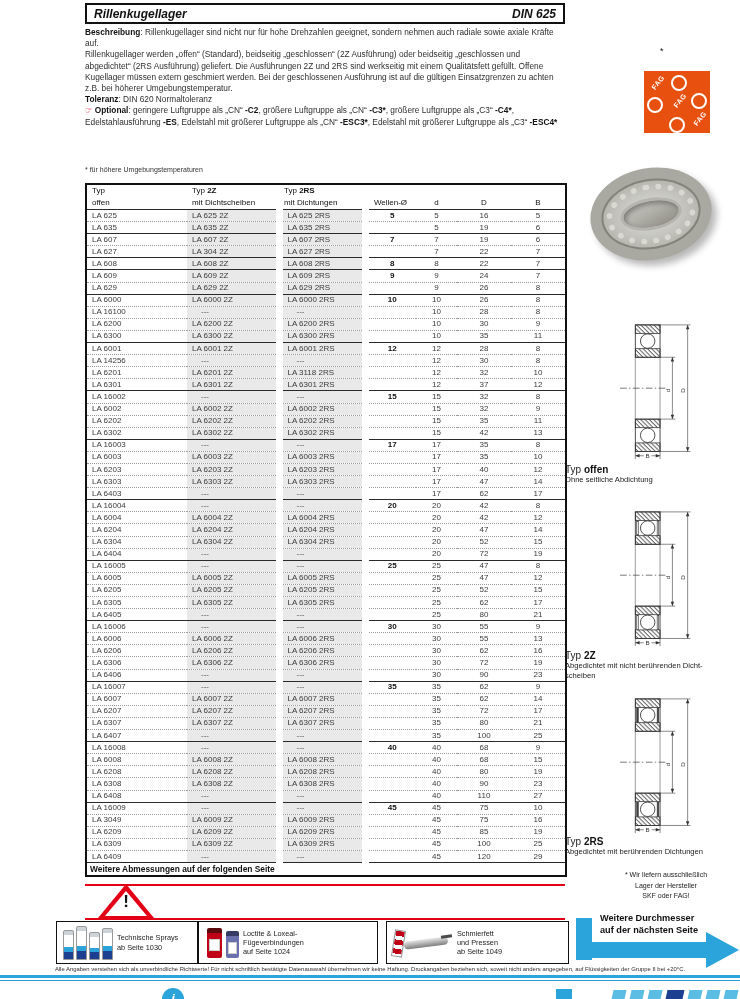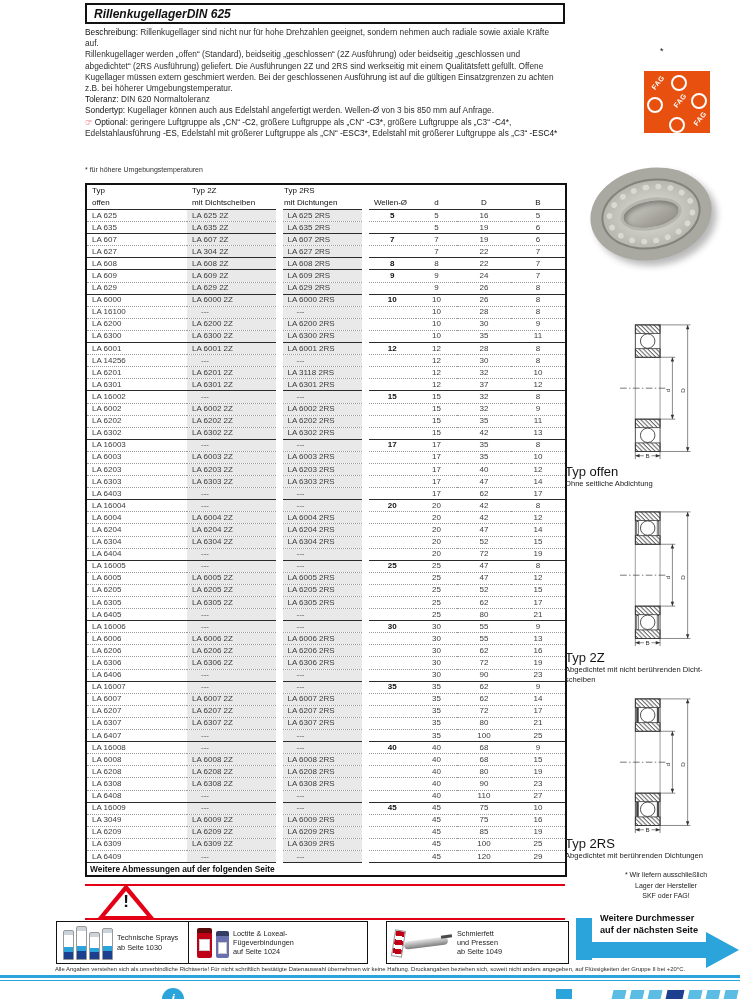--- a/index.html
+++ b/index.html
@@ -1,27 +1,27 @@
 <!DOCTYPE html>
 <html><head>
 <meta charset="utf-8">
 <style>
   html,body{margin:0;padding:0;background:#fff;}
   .page{position:relative;width:740px;height:999px;background:#fff;overflow:hidden;
         font-family:"Liberation Sans","DejaVu Sans",sans-serif;color:#222;}
 
   
   .title-bar{position:absolute;left:85px;top:3px;width:462px;height:17px;border:2px solid #111;
-             display:flex;align-items:center;padding:0 7px;}
+             display:flex;justify-content:space-between;align-items:center;padding:0 7px;}
   .title-bar .t{font-size:12px;font-weight:bold;font-style:italic;color:#111;}
 
   
   .desc{position:absolute;left:85px;top:27px;width:479px;font-size:8.3px;line-height:11.2px;color:#2e2e2e;}
   .desc .para{margin:0;}
-  .b{font-weight:normal;color:#111;}
+  .b{font-weight:bold;color:#111;}
   .red{color:#e30016;font-weight:bold;}
   .footnote{position:absolute;left:85px;top:166px;font-size:7px;color:#333;}
 
   
   .spec-table{position:absolute;left:85px;top:183px;width:480px;border-collapse:collapse;table-layout:fixed;
               font-size:8px;color:#3a3a3a;border:2px solid #111;background:#fff;}
   .spec-table th,.spec-table td{padding:0;height:11.1px;line-height:10px;white-space:nowrap;overflow:hidden;font-weight:normal;}
   .spec-table thead th{color:#111;height:12px;}
   .spec-table .name{text-align:left;padding-left:5px;}
   .spec-table .stripe{background:#e9e9e9;border-right:7px solid #fff;background-clip:padding-box;}
@@ -54,21 +54,21 @@
   .bp-race{position:absolute;inset:11px;border-radius:50%;background:radial-gradient(#e3e3de,#a5a59d);
            border:2px solid #83837b;}
   .bp-balls{position:absolute;inset:3px;border-radius:50%;border:6px dotted #d9d9d2;}
   .bp-bore{position:absolute;inset:17px;border-radius:50%;background:linear-gradient(160deg,#cfcfc8,#8d8b83);
            border:3px solid #b5b5ae;box-shadow:inset 2px 3px 5px rgba(0,0,0,.35);}
 
   
   .diag-art{position:absolute;width:86px;height:138px;}
   .diag-art svg{display:block;overflow:visible;}
   .diag-cap{position:absolute;width:168px;}
-  .cap-title{font-size:13px;color:#222;}
+  .cap-title{font-size:10px;color:#222;}
   .cap-text{font-size:7.6px;line-height:9.6px;color:#222;width:162px;}
 
   
   .red-rule{position:absolute;left:85px;width:480px;height:2px;background:#e30016;}
   .warn-tri{position:absolute;left:98px;top:884px;width:56px;height:34px;}
   .warn-tri .outer{position:absolute;inset:0;background:#e30016;clip-path:polygon(50% 0,0 100%,100% 100%);}
   .warn-tri .inner{position:absolute;left:7px;top:7px;width:42px;height:25px;background:#fff;
                    clip-path:polygon(50% 0,0 100%,100% 100%);}
   .warn-tri .mark{position:absolute;left:0;width:100%;top:9px;text-align:center;font-weight:bold;
                   font-size:17px;color:#111;line-height:17px;}
@@ -122,21 +122,20 @@
 
   <div class="title-bar">
     <span class="t">Rillenkugellager</span>
     <span class="t">DIN 625</span>
   </div>
 
   <div class="desc">
       <div class="para"><span class="b">Beschreibung</span><span>: Rillenkugellager sind nicht nur für hohe Drehzahlen geeignet, sondern nehmen auch radiale sowie axiale Kräfte auf.</span></div>
       <div class="para"><span>Rillenkugellager werden „offen“ (Standard), beidseitig „geschlossen“ (2Z Ausführung) oder beidseitig „geschlossen und abgedichtet“ (2RS Ausführung) geliefert. Die Ausführungen 2Z und 2RS sind werkseitig mit einem Qualitätsfett gefüllt. Offene Kugellager müssen extern geschmiert werden. Bei der geschlossenen Ausführung ist auf die gültigen Einsatzgrenzen zu achten z.B. bei höherer Umgebungstemperatur.</span></div>
       <div class="para"><span class="b">Toleranz</span><span>: DIN 620 Normaltoleranz</span></div>
-      <div class="para"><span class="b">Sondertyp</span><span>: Kugellager können auch aus Edelstahl angefertigt werden. Wellen-Ø von 3 bis 850 mm auf Anfrage.</span></div>
       <div class="para"><span class="red">☞ </span><span class="b">Optional</span><span>: geringere Luftgruppe als „CN“ </span><span class="b">-C2</span><span>, größere Luftgruppe als „CN“ </span><span class="b">-C3*</span><span>, größere Luftgruppe als „C3“ </span><span class="b">-C4*</span><span>, Edelstahlausführung </span><span class="b">-ES</span><span>, Edelstahl mit größerer Luftgruppe als „CN“ </span><span class="b">-ESC3*</span><span>, Edelstahl mit größerer Luftgruppe als „C3“ </span><span class="b">-ESC4*</span></div>
     </div>
   <div class="footnote">* für höhere Umgebungstemperaturen</div>
 
   <table class="spec-table">
     <colgroup>
       <col style="width:101px">
         <col style="width:92px">
         <col style="width:86px">
       <col style="width:51px">
@@ -832,21 +831,21 @@
       <div class="can" style="height:28px"></div>
         <div class="can" style="height:32px"></div>
       <div class="can" style="height:26px"></div>
         <div class="can" style="height:30px"></div>
     </div>
     <div class="promo-text">
         <div>Technische Sprays</div>
         <div>ab Seite 1030</div>
       </div>
   </div>
-  <div class="promo" style="left:188px;width:178px">
+  <div class="promo" style="left:198px;width:178px">
     <div class="bottles">
       <div class="bottle red-b">
           <div class="lbl"></div>
         </div>
       <div class="bottle blue-b">
           <div class="lbl"></div>
         </div>
     </div>
     <div class="promo-text">
         <div>Loctite &amp; Loxeal-</div>

